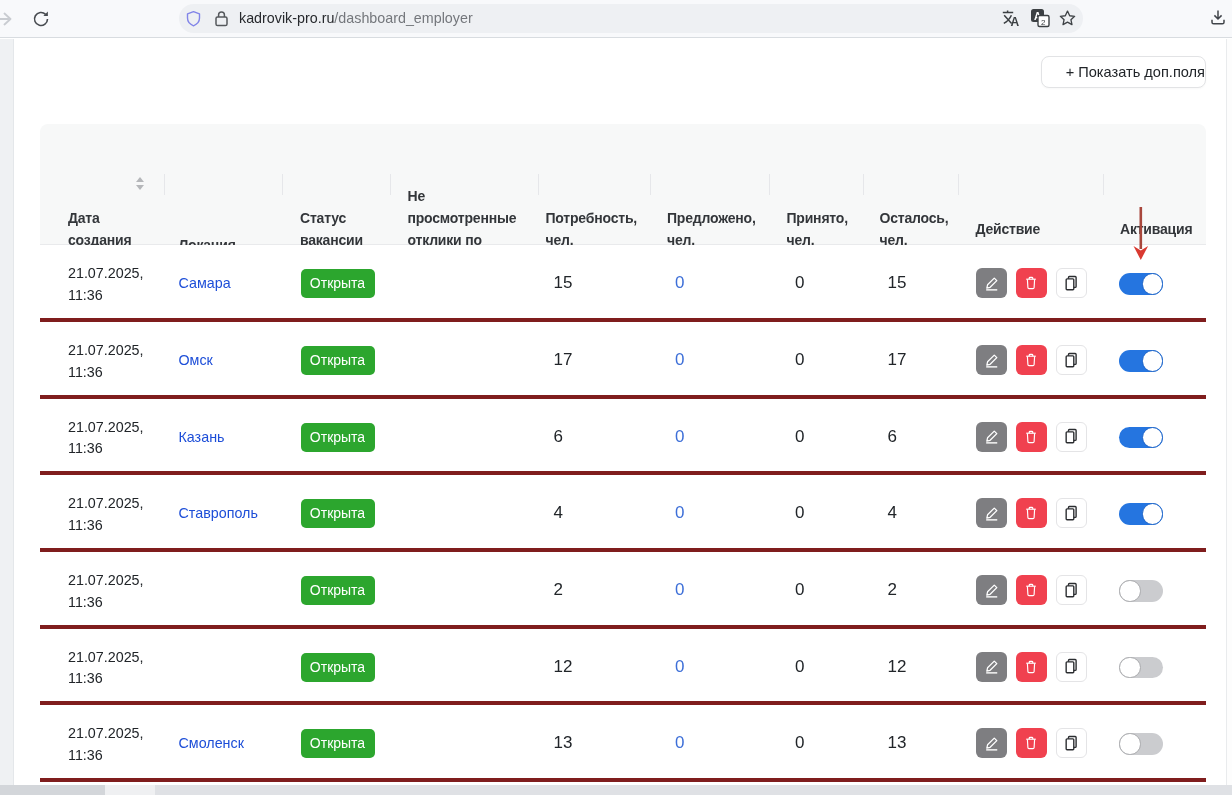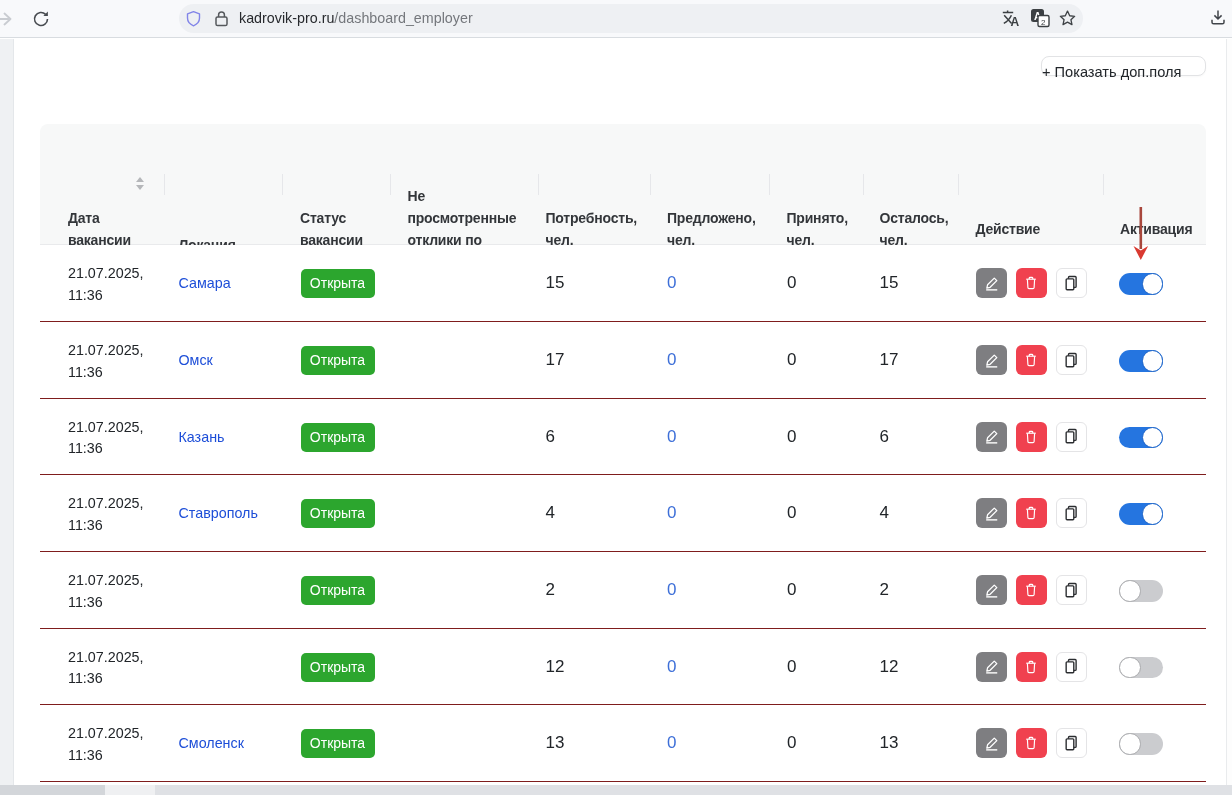--- a/index.html
+++ b/index.html
@@ -21,48 +21,48 @@
     background:#eff1f3; border-right:1px solid #e4e7ea; }
   #rstrip { position:absolute; left:1226px; top:39px; width:6px; height:746px;
     background:#fdfdfd; border-left:1px solid #e9ebed; }
 
   
   #bband { position:absolute; left:0; top:785px; width:1232px; height:10px; background:#dfe1e5; }
   #bband .thumb1 { position:absolute; left:0; top:0; width:105px; height:10px; background:#d3d6da; }
   #bband .gap { position:absolute; left:105px; top:0; width:50px; height:10px; background:#eff0f2; }
 
   
-  #addbtn { position:absolute; left:1041px; top:56px; width:165px; height:20px;
+  #addbtn { position:absolute; left:1041px; top:56px; width:165px; height:32px;
     background:#fff; border:1px solid #e2e3e5; border-radius:8px;
-    font-size:14.6px; color:#212529; text-align:left; line-height:30px;
+    font-size:14.6px; color:#212529; text-align:right; line-height:30px;
     box-shadow:0 1px 2px rgba(0,0,0,0.03); }
 
   
   #thead { position:absolute; left:40px; top:124px; width:1166px; height:121.4px;
     background:#f7f8f8; border-radius:8px 8px 0 0; border-bottom:1px solid #e9eaec; }
   .h { position:absolute; font-size:14px; font-weight:bold; color:#33363a;
     line-height:22px; letter-spacing:-0.2px; white-space:pre-line;margin-top:44px; }
   .sep { position:absolute; top:50px; width:1px; height:21px; background:#e6e7ea; }
   #sort { position:absolute; left:96px; top:52px; width:9px; height:15px; }
   #sort .up { position:absolute; left:0; top:1px; width:0; height:0;
     border-left:4.5px solid transparent; border-right:4.5px solid transparent;
     border-bottom:5.5px solid #b5b7ba; }
   #sort .dn { position:absolute; left:0; top:9px; width:0; height:0;
     border-left:4.5px solid transparent; border-right:4.5px solid transparent;
     border-top:5.5px solid #b5b7ba; }
 
   .row { position:absolute; left:40px; width:1166px; height:76.66px;
-    border-bottom:1px solid #7f1d1d; background:#fff; }
+    border-bottom:4px solid #7f1d1d; background:#fff; }
   .date { position:absolute; left:28px; top:18px; font-size:14.3px; color:#212529; line-height:21.5px; }
   .city { position:absolute; left:138.5px; top:0; height:76px; line-height:76px;
     font-size:14.3px; color:#1d4ed8; }
   .badge { position:absolute; left:260.5px; top:24px; width:74px; height:29px;
     background:#2ca62e; border-radius:5px; color:#fff; font-size:14px;
     text-align:center; line-height:28px; }
-  .num { position:absolute; top:0; height:76px; line-height:76px; font-size:17px; color:#212529; }
+  .num { position:absolute; top:0; height:76px; line-height:76px; font-size:17px; color:#212529;margin-left:8px; }
   .need { left:505.5px; }
   .blue { left:627px; color:#3d6fd8; }
   .prin { left:747px; }
   .ost  { left:839.5px; }
   .btn { position:absolute; top:23px; width:31.5px; height:30px; border-radius:6px;
     display:flex; align-items:center; justify-content:center; }
   .edit { left:935.5px; background:#7e7e81; }
   .del  { left:975.5px; background:#f0414f; }
   .copy { left:1015.5px; background:#fff; border:1px solid #e4e4e6; }
   .tg { position:absolute; left:1079px; top:28px; width:44px; height:21.5px; border-radius:11px; }
@@ -115,21 +115,21 @@
     </svg>
   </div>
 
   <div id="gutter"></div>
   <div id="rstrip"></div>
 
   <div id="addbtn">+ Показать доп.поля</div>
 
   <div id="thead">
     <div class="h" style="left:28px; top:39px">Дата
-вакансии</div>
+создания</div>
     <div id="sort">
         <div class="up"></div>
         <div class="dn"></div>
       </div>
     <div class="h" style="left:138.5px; top:66px">Локация</div>
     <div class="h" style="left:260px; top:39px">Статус
 вакансии</div>
     <div class="h" style="left:367.5px; top:17px">Не
 просмотренные
 отклики по

